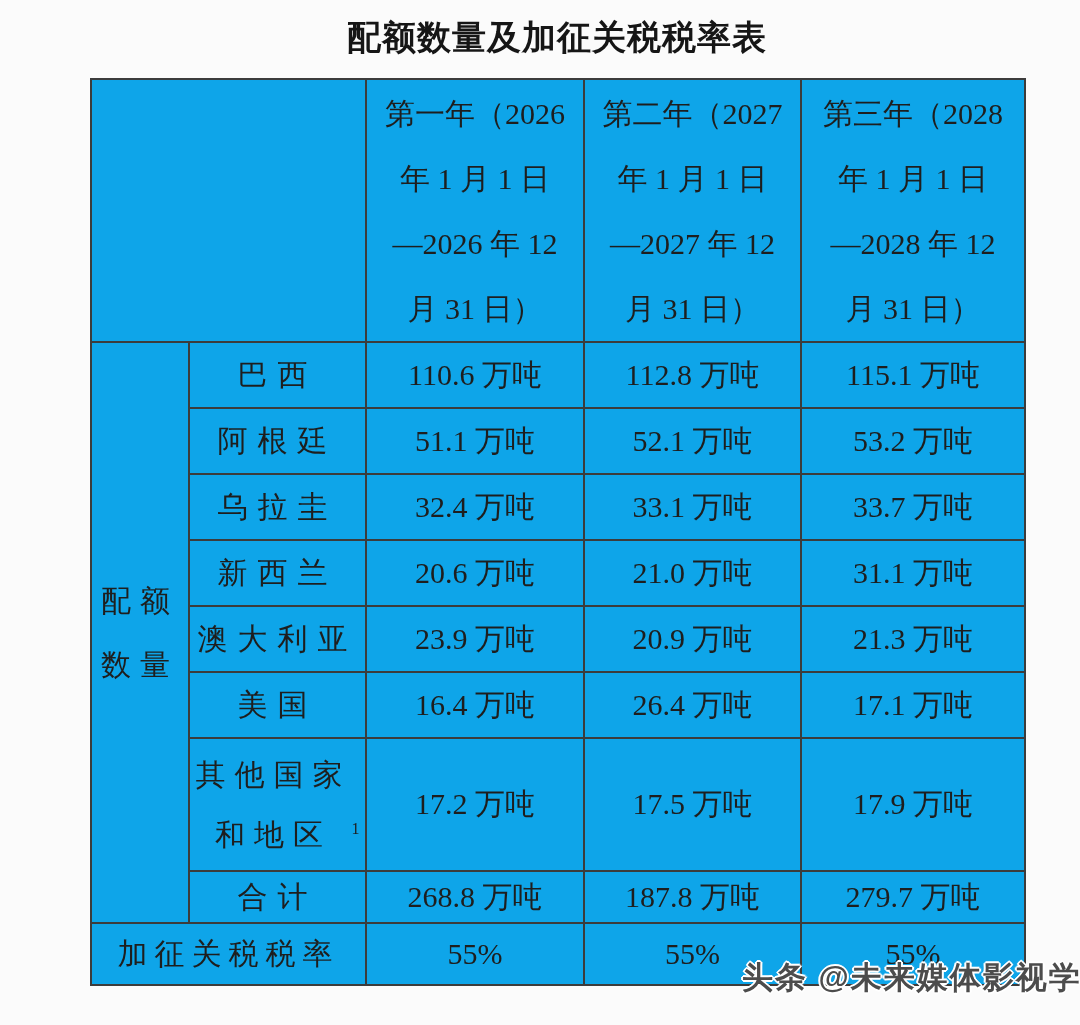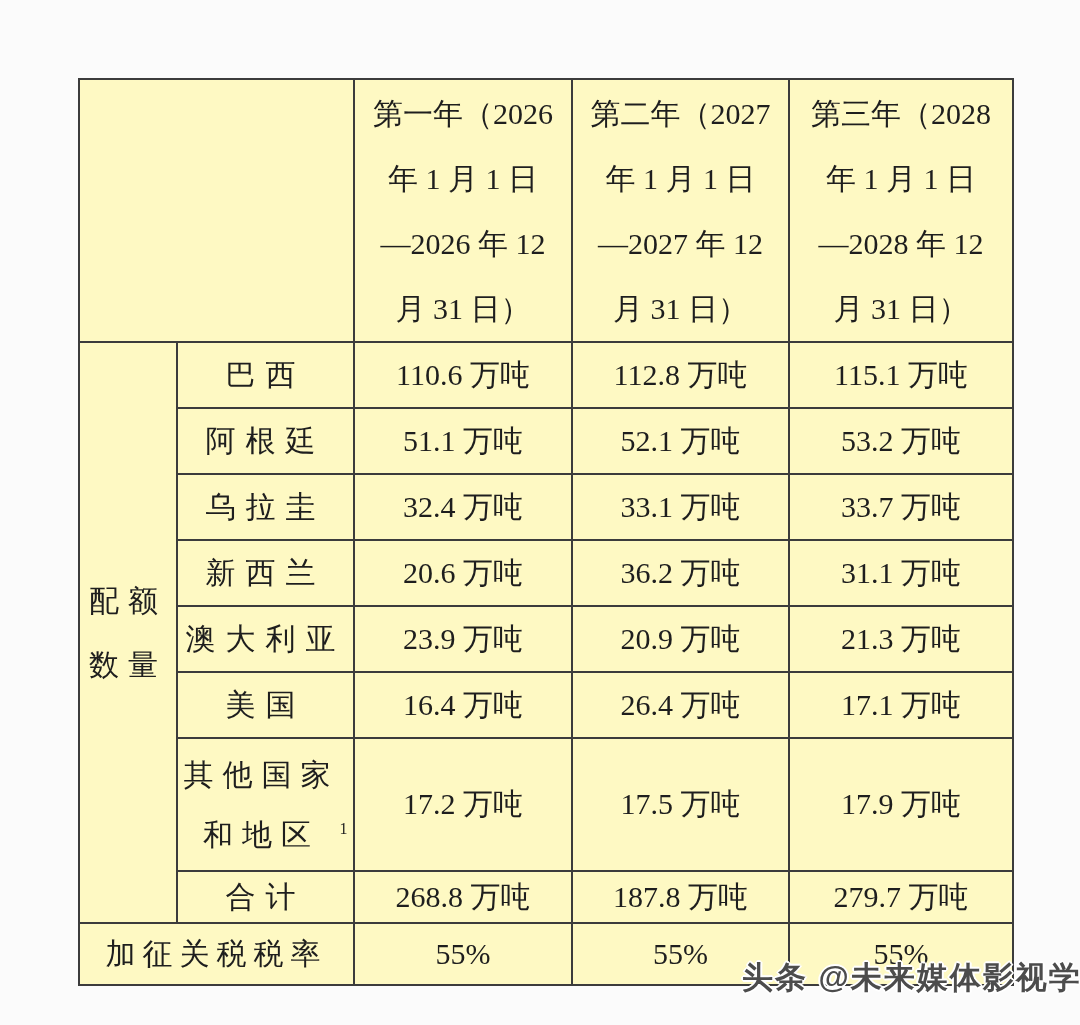--- a/index.html
+++ b/index.html
@@ -10,24 +10,24 @@
     color: #1e1e1e;
   }
   .page { position: relative; width: 1080px; height: 1025px; overflow: hidden; }
   .title {
     position: absolute; top: 15px; left: 90px; width: 934px;
     text-align: center;
     font-size: 34px; font-weight: bold; letter-spacing: 1px;
     color: #161616;
   }
   table.quota {
-    position: absolute; top: 78px; left: 78px;
+    position: absolute; top: 78px; left: 90px;
     width: 934px;
     border-collapse: collapse; table-layout: fixed;
-    background: #fef9c3;
+    background: #0ea5e9;
   }
   table.quota td {
     border: 2px solid #3c3c3c;
     text-align: center; vertical-align: middle;
     font-size: 30px; padding: 0;
   }
   tr.h-head   { height: 263px; }
   tr.h-norm   { height: 66px; }
   tr.h-tall   { height: 133px; padding-left: 28px; }
   tr.h-sum    { height: 52px; }
@@ -49,20 +49,21 @@
       0 2px 0 #ffffff, 0 -2px 0 #ffffff,
       1px 1px 0 #ffffff, -1px -1px 0 #ffffff,
       1px -1px 0 #ffffff, -1px 1px 0 #ffffff;
   }
 </style>
 </head>
 <body>
 
 <div class="page">
 
+  <div class="title">配额数量及加征关税税率表</div>
 
   <table class="quota">
     <colgroup>
       <col style="width:98px">
         <col style="width:177px">
       <col style="width:218px">
         <col style="width:217px">
         <col style="width:224px">
     </colgroup>
 
@@ -102,21 +103,21 @@
     <tr class="h-norm">
       <td class="country">乌拉圭</td>
       <td>32.4 万吨</td>
       <td>33.1 万吨</td>
       <td>33.7 万吨</td>
     </tr>
 
     <tr class="h-norm">
       <td class="country">新西兰</td>
       <td>20.6 万吨</td>
-      <td>36.2 万吨</td>
+      <td>21.0 万吨</td>
       <td>31.1 万吨</td>
     </tr>
 
     <tr class="h-norm">
       <td class="country">澳大利亚</td>
       <td>23.9 万吨</td>
       <td>20.9 万吨</td>
       <td>21.3 万吨</td>
     </tr>
 

